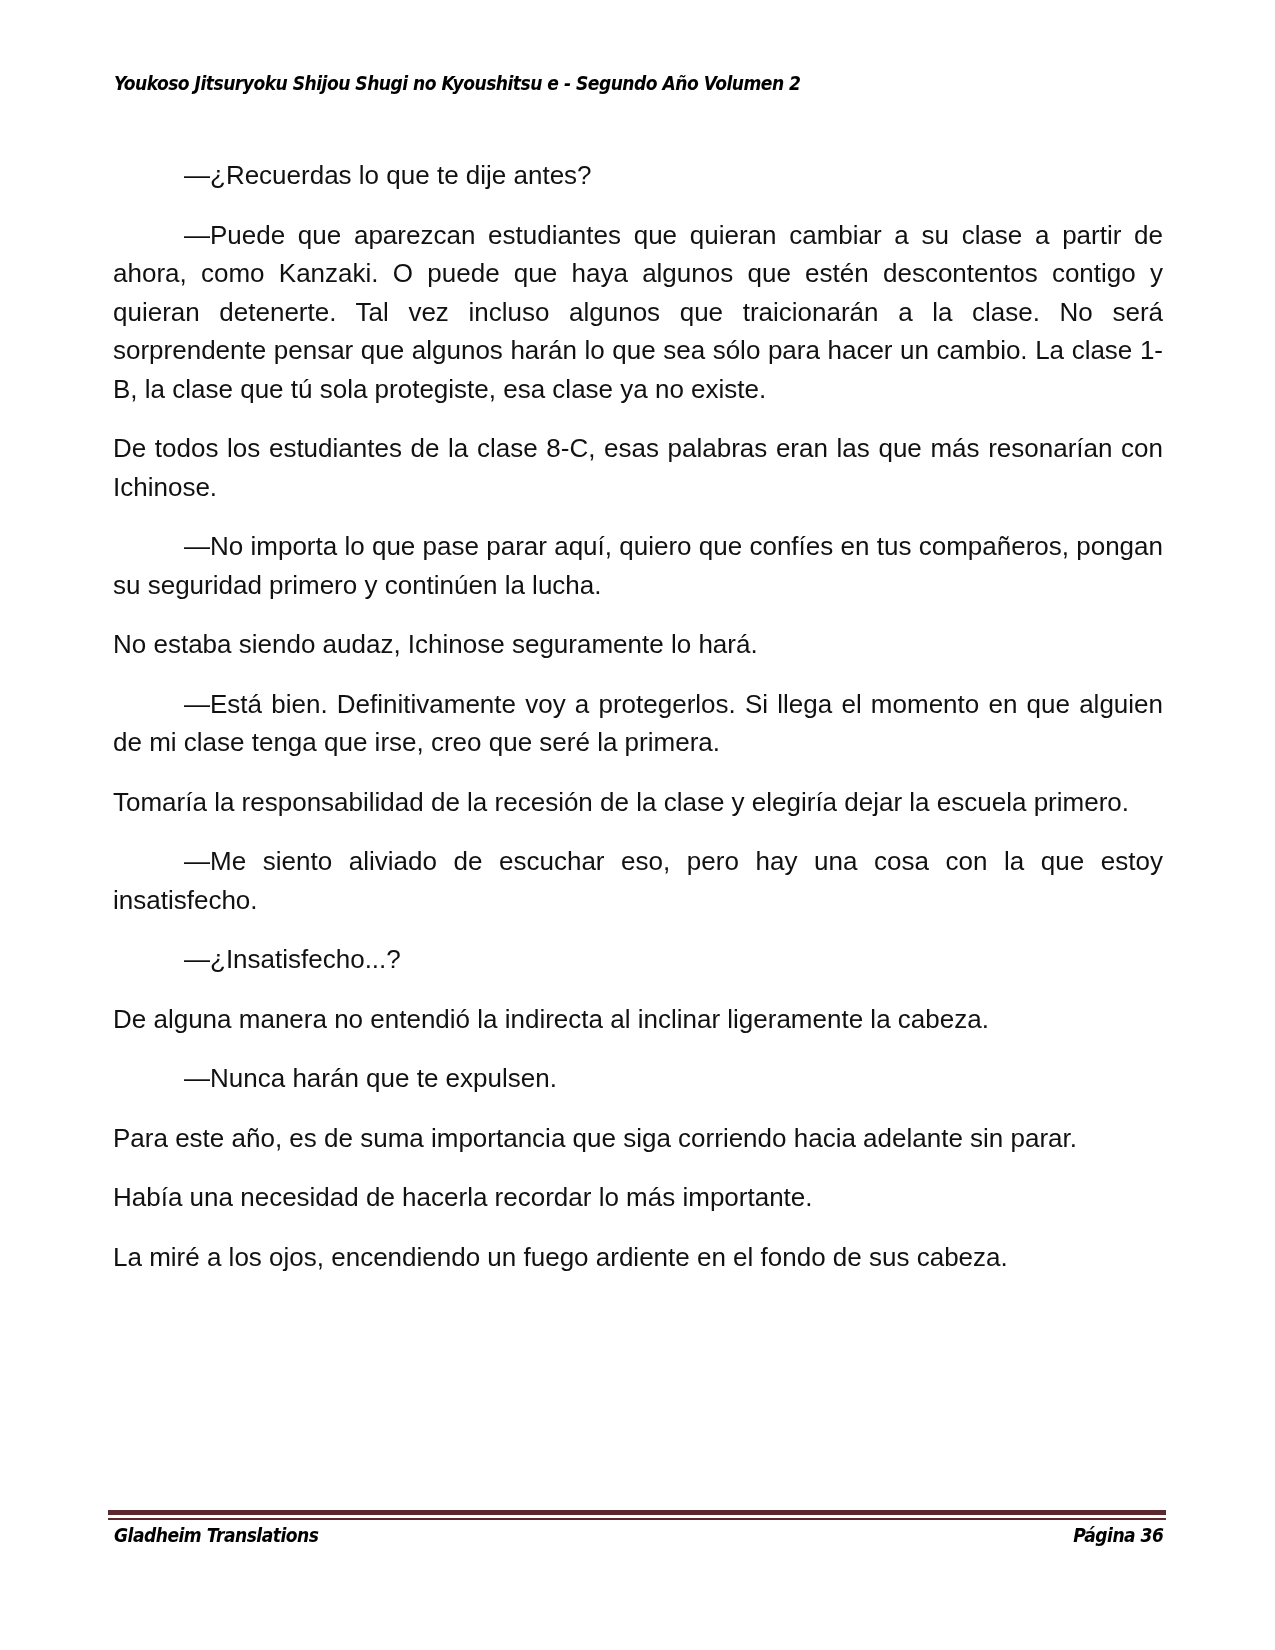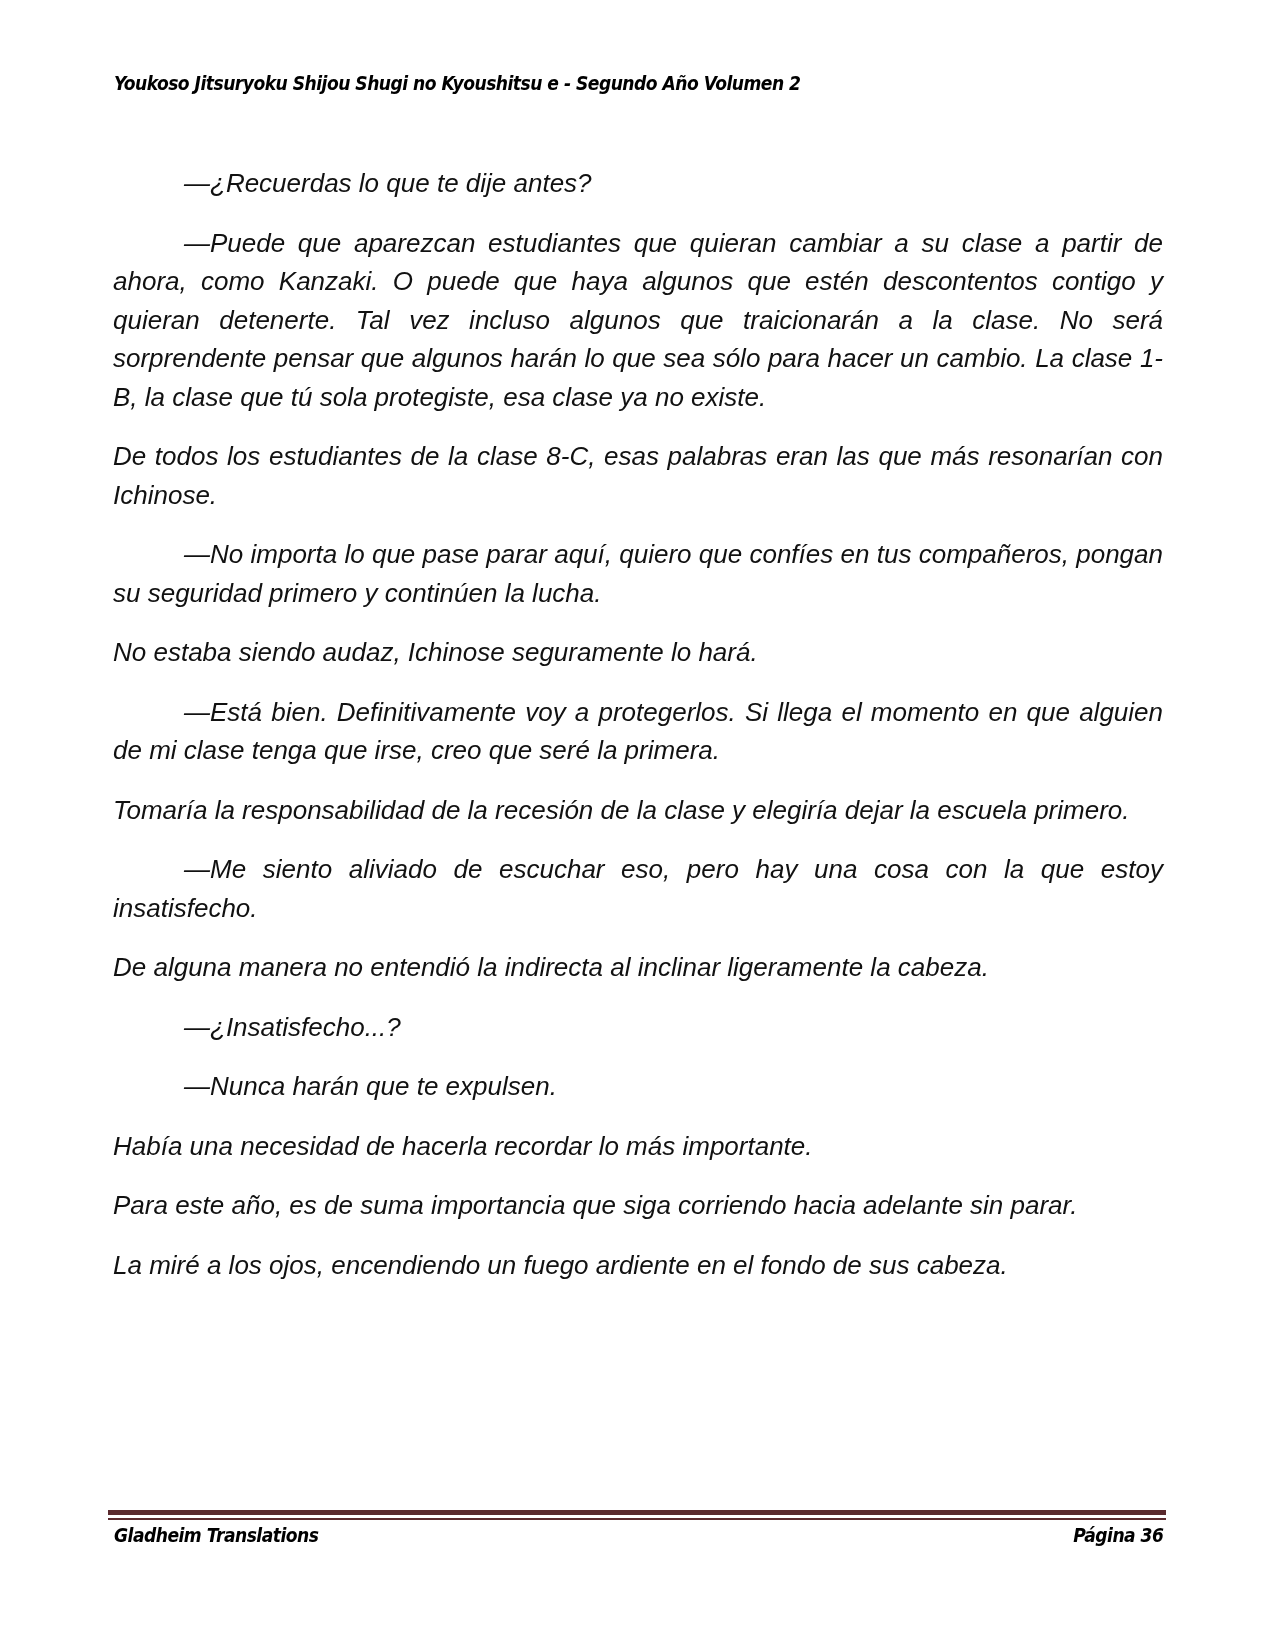--- a/index.html
+++ b/index.html
@@ -7,21 +7,21 @@
   .header {
     position:absolute; left:114px; top:72px;
     font-family:"DejaVu Sans", sans-serif; font-weight:bold; font-style:italic;
     font-size:19.5px; color:#000; letter-spacing:-0.6px;
     transform:scaleX(0.88); transform-origin:left top; white-space:nowrap;
   }
   .body-text {
     position:absolute; left:113px; width:1050px; top:148px;
     font-family:"Liberation Sans", sans-serif; font-size:26px; line-height:38.5px; color:#111;
   }
-  .para { margin:16px 0 21px 0; text-align:justify;font-style:italic; }
+  .para { margin:8px 0 21px 0; text-align:justify; }
   .para.indent { text-indent:71px; }
   .rule-thick { position:absolute; left:108px; width:1058px; top:1510px; height:5px; background:#5a2a2e; }
   .rule-thin { position:absolute; left:108px; width:1058px; top:1518px; height:2px; background:#5a2a2e; }
   .footer-left, .footer-right {
     position:absolute; top:1524px;
     font-family:"DejaVu Sans", sans-serif; font-weight:bold; font-style:italic;
     font-size:19.5px; color:#000; white-space:nowrap; letter-spacing:-0.6px;
   }
   .footer-left { left:114px; transform:scaleX(0.88); transform-origin:left top; }
   .footer-right { right:112px; transform:scaleX(0.88); transform-origin:right top; }
@@ -33,25 +33,25 @@
 
 <div class="body-text">
   <p class="para indent">—¿Recuerdas lo que te dije antes?</p>
   <p class="para indent">—Puede que aparezcan estudiantes que quieran cambiar a su clase a partir de ahora, como Kanzaki. O puede que haya algunos que estén descontentos contigo y quieran detenerte. Tal vez incluso algunos que traicionarán a la clase. No será sorprendente pensar que algunos harán lo que sea sólo para hacer un cambio. La clase 1-B, la clase que tú sola protegiste, esa clase ya no existe.</p>
   <p class="para">De todos los estudiantes de la clase 8-C, esas palabras eran las que más resonarían con Ichinose.</p>
   <p class="para indent">—No importa lo que pase parar aquí, quiero que confíes en tus compañeros, pongan su seguridad primero y continúen la lucha.</p>
   <p class="para">No estaba siendo audaz, Ichinose seguramente lo hará.</p>
   <p class="para indent">—Está bien. Definitivamente voy a protegerlos. Si llega el momento en que alguien de mi clase tenga que irse, creo que seré la primera.</p>
   <p class="para">Tomaría la responsabilidad de la recesión de la clase y elegiría dejar la escuela primero.</p>
   <p class="para indent">—Me siento aliviado de escuchar eso, pero hay una cosa con la que estoy insatisfecho.</p>
+  <p class="para indent">—¿Insatisfecho...?</p>
   <p class="para">De alguna manera no entendió la indirecta al inclinar ligeramente la cabeza.</p>
-  <p class="para indent">—¿Insatisfecho...?</p>
   <p class="para indent">—Nunca harán que te expulsen.</p>
+  <p class="para">Para este año, es de suma importancia que siga corriendo hacia adelante sin parar.</p>
   <p class="para">Había una necesidad de hacerla recordar lo más importante.</p>
-  <p class="para">Para este año, es de suma importancia que siga corriendo hacia adelante sin parar.</p>
   <p class="para">La miré a los ojos, encendiendo un fuego ardiente en el fondo de sus cabeza.</p>
 </div>
 
 <div class="rule-thick"></div>
 <div class="rule-thin"></div>
 
 <div class="footer-left">Gladheim Translations</div>
 <div class="footer-right">Página 36</div>
 
 </body></html>

